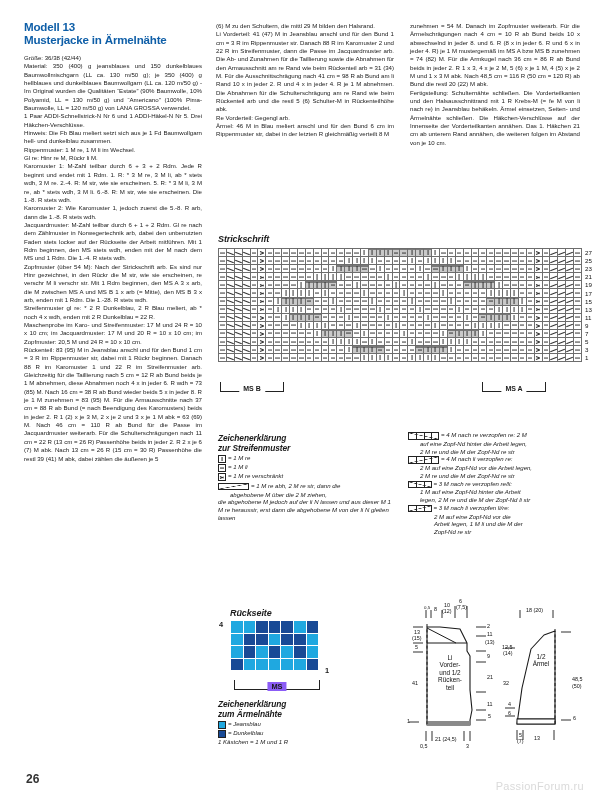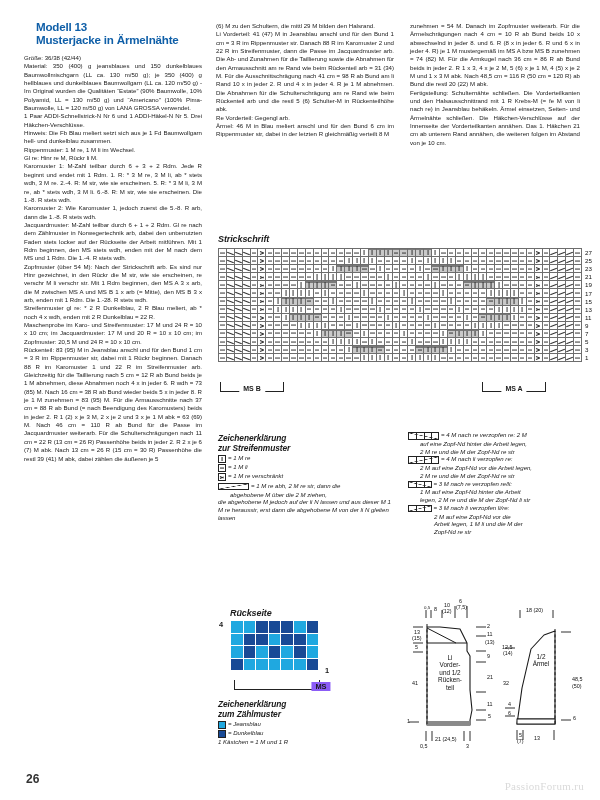--- a/index.html
+++ b/index.html
@@ -252,21 +252,21 @@
     left: 234px;
     top: 680px;
     width: 84px;
     height: 9px;
     border-left: 0.8px solid #222;
     border-right: 0.8px solid #222;
     border-bottom: 0.8px solid #222;
   }
   #ms-bracket2 span {
     position: absolute; top: 2px; left: 50%; transform: translateX(-50%);
-    background: #8b5cf6; padding: 0 4px; font-weight: bold; font-size: 7.4px; margin-left: 44px;
+    background: #8b5cf6; padding: 0 4px; font-weight: bold; font-size: 7.4px;
   }
 
   
   #schematic { position: absolute; left: 398px; top: 596px; width: 200px; height: 175px; }
   #schematic svg { display: block; }
 
   
   #pageno {
     position: absolute;
     left: 26px;
@@ -275,29 +275,29 @@
     font-weight: bold;
     color: #333;
   }
   #watermark {
     position: absolute;
     right: 16px;
     bottom: 8px;
     font-size: 11px;
     color: #dadada;
     letter-spacing: 0.3px;
-    font-family: Liberation Serif, serif;
+    font-family: Liberation Sans, sans-serif;
   }
 </style>
 </head>
 <body>
 
 <div class="page">
 
-  <div class="title" style="color: rgb(15, 95, 168); margin-left: 12px;">
+  <div class="title" style="color: rgb(15, 95, 168);">
     <span>Modell 13</span><br>
     <span>Musterjacke in Ärmelnähte</span>
   </div>
 
   <div class="col" id="col1">
     <span class="spacer-title"></span>
     <p>Größe: 36/38 (42/44)</p>
     <p>Material: 350 (400) g jeansblaues und 150 dunkelblaues Baumwollmischgarn (LL ca. 130 m/50 g); je 350 (400) g hellblaues und dunkelblaues Baumwollgarn (LL ca. 120 m/50 g) - Im Original wurden die Qualitäten “Estate” (90% Baumwolle, 10% Polyamid, LL = 130 m/50 g) und “Americano” (100% Pima-Baumwolle, LL = 120 m/50 g) von LANA GROSSA verwendet.</p>
     <p>1 Paar ADDI-Schnellstrick-N Nr 6 und 1 ADDI-Häkel-N Nr 5. Drei Häkchen-Verschlüsse.</p>
     <p>Hinweis: Die Fb Blau meliert setzt sich aus je 1 Fd Baumwollgarn hell- und dunkelblau zusammen.</p>
@@ -1152,21 +1152,21 @@
         </tbody>
       </table>
   </div>
   <div id="ms-bracket2">
     <span>MS</span>
   </div>
 
   <div class="legend" id="legend-zaehl">
     <div class="sec-head" style="font-size:8.4px;line-height:9.6px;margin-bottom:2px;">
       <span>Zeichenerklärung</span><br>
-      <span>zum Zählmuster</span>
+      <span>zum Ärmelnähte</span>
     </div>
     <div class="lrow">
       <div class="swatch" id="sw-jeans" style="background: rgb(31, 168, 224);"></div>
       <div class="ltext">= Jeansblau</div>
     </div>
     <div class="lrow">
       <div class="swatch" id="sw-dunkel" style="background: rgb(24, 74, 150);"></div>
       <div class="ltext">= Dunkelblau</div>
     </div>
     <div>1 Kästchen = 1 M und 1 R</div>

